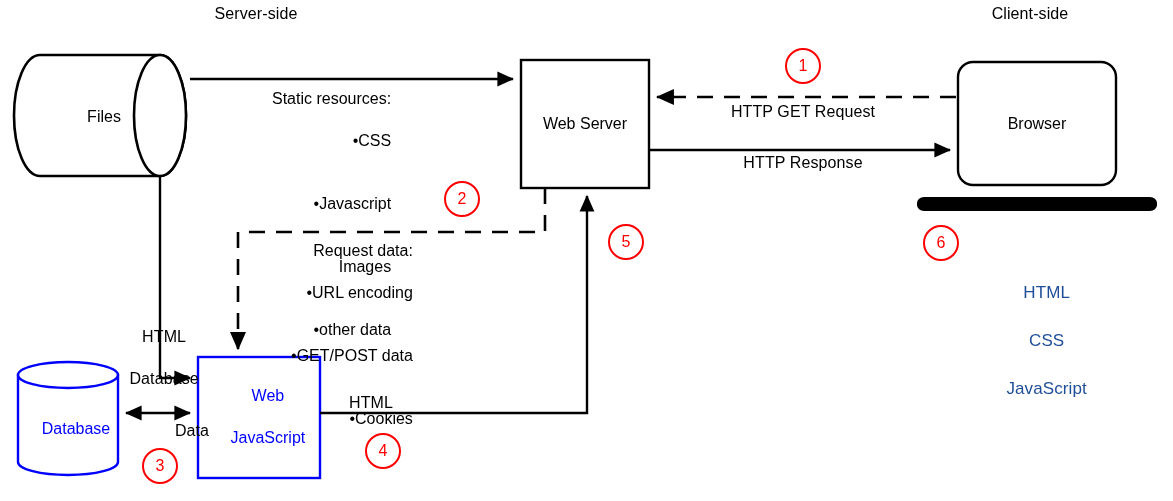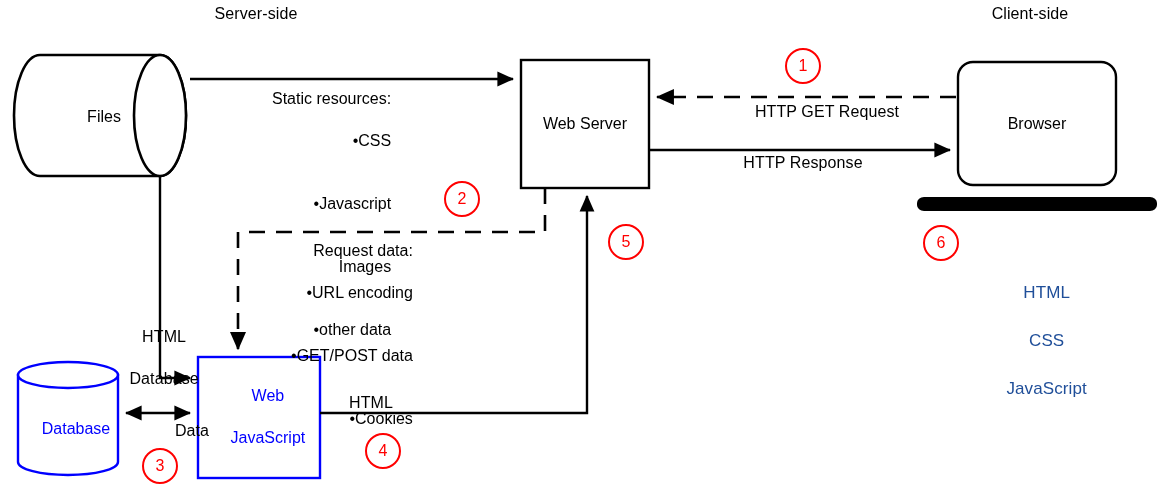--- a/index.html
+++ b/index.html
@@ -166,21 +166,21 @@
       <span class="bullet">&nbsp;•</span><span>URL encoding</span>
     </div>
     <div class="li">
       <span class="bullet">&nbsp;•</span><span>GET/POST data</span>
     </div>
     <div class="li">
       <span class="bullet">&nbsp;•</span><span>Cookies</span>
     </div>
   </div>
 
-  <div class="lbl ctr" style="left:803px; top:101px;margin-left:24px;">HTTP GET Request</div>
+  <div class="lbl ctr" style="left:803px; top:101px;">HTTP GET Request</div>
 
   <div class="lbl ctr" style="left:803px; top:152px;">HTTP Response</div>
 
   <div class="lbl ctr" style="left:155px; top:305px; text-align:center;">
     <span>HTML</span><br>
     <span>Database</span>
   </div>
 
   <div class="lbl ctr" style="left:158px; top:420px;margin-left:34px;">Data</div>
 

